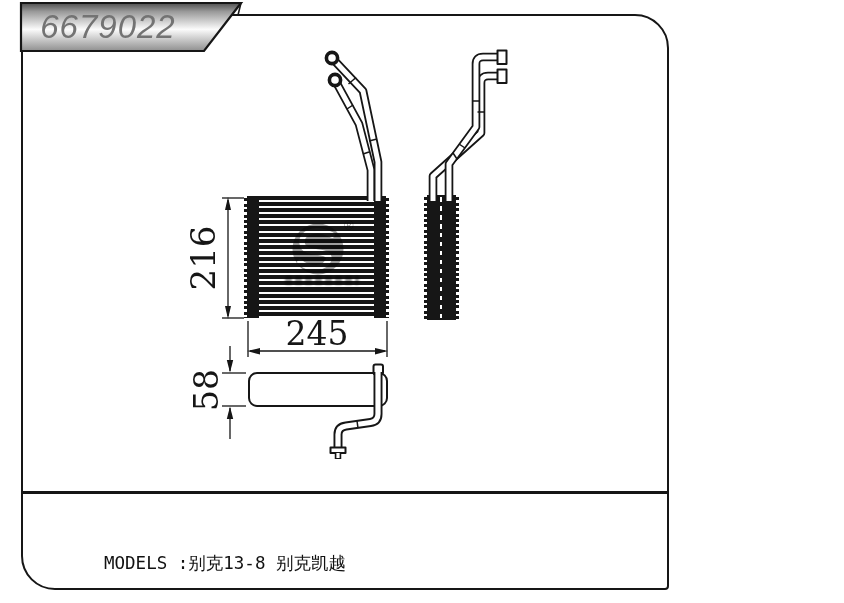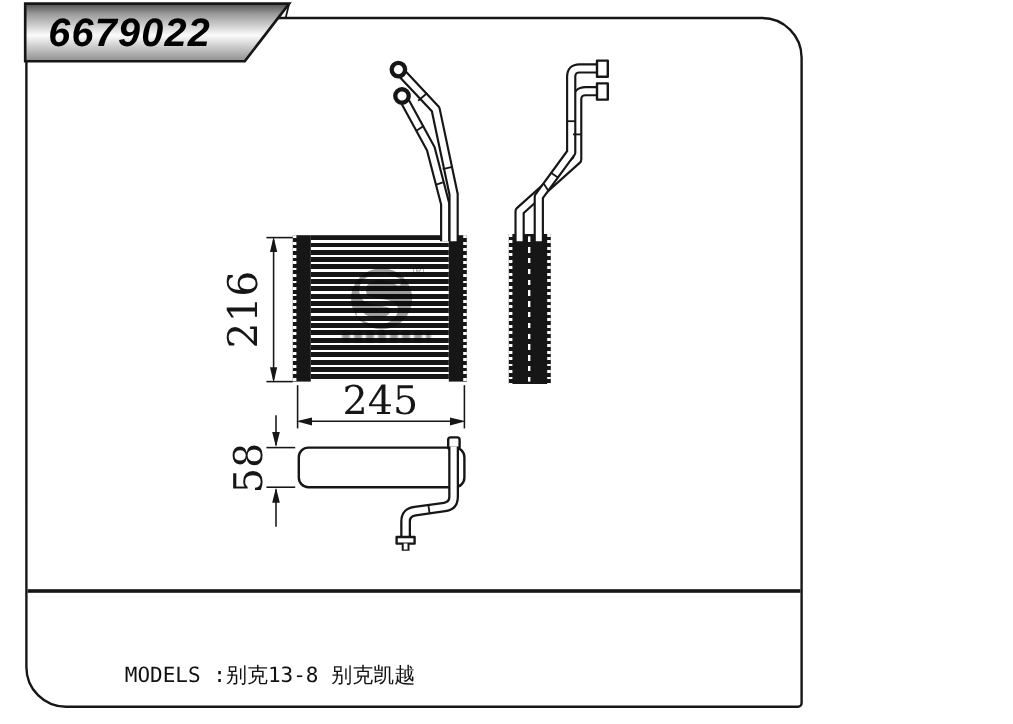--- a/index.html
+++ b/index.html
@@ -7,21 +7,21 @@
           font-family:"Liberation Sans",sans-serif;}
   .abs{position:absolute;}
 
   
   #frame{left:21px;top:14px;width:648px;height:576px;box-sizing:border-box;
          border:2.5px solid #161616;border-radius:4px 34px 4px 34px;background:#fff;}
   #divider{left:23px;top:491px;width:644px;height:2.5px;background:#161616;}
 
   
   #part-number{left:36px;top:10px;width:144px;height:34px;display:flex;align-items:center;justify-content:center;
-               font-style:italic;font-size:33px;font-weight:700;letter-spacing:1px;color:#000000;}
+               font-style:italic;font-size:33px;font-weight:400;letter-spacing:1px;color:#737373;}
 
   
   .bar{background:#161616;}
   #core-left-bar{left:244px;top:196px;width:15px;height:122px;}
   #core-right-bar{left:374px;top:196px;width:15px;height:122px;}
   #core-left-bar::before,#core-right-bar::before,
   #side-col::before,#side-col::after{content:"";position:absolute;top:0;width:3.2px;height:100%;
       background:repeating-linear-gradient(180deg,#fff 0 2.4px,rgba(0,0,0,0) 2.4px 5.4px);}
   #core-left-bar::before{left:0;}
   #core-right-bar::before{right:0;}

